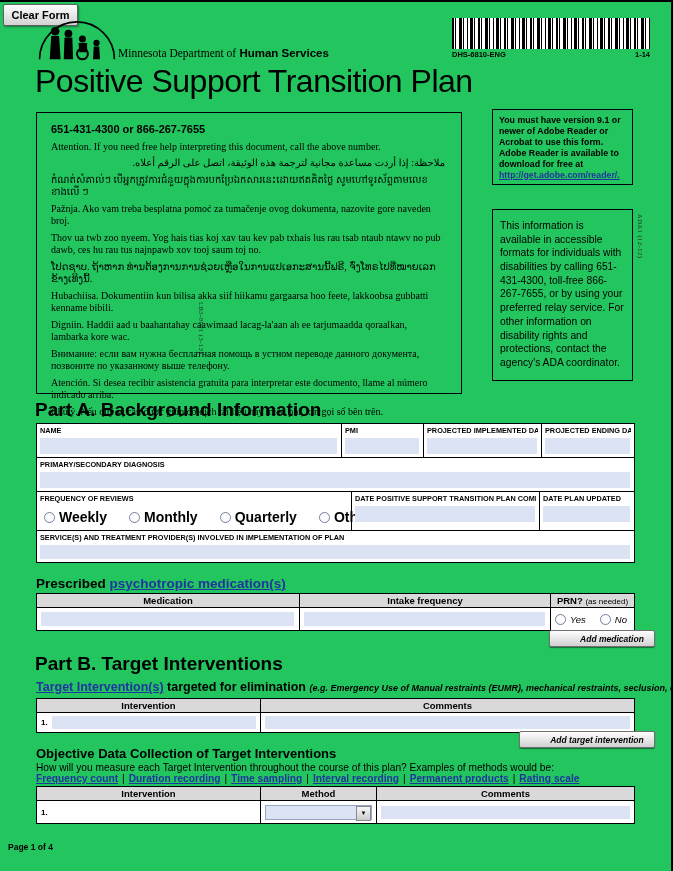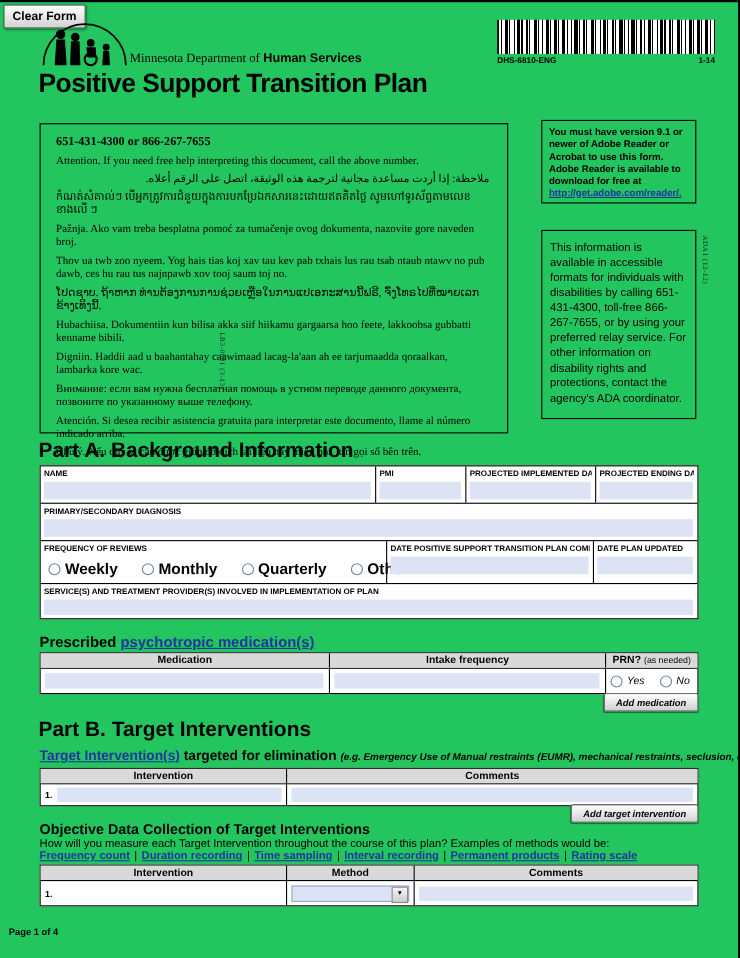--- a/index.html
+++ b/index.html
@@ -9,33 +9,33 @@
 
   
   .clear-form{position:absolute;top:2px;left:3px;width:73px;height:20px;
     background:linear-gradient(#fefefe,#d2d2d2);border:1px solid #5f5f5f;border-radius:2px;
     font:700 11px "Liberation Sans",sans-serif;display:flex;align-items:center;justify-content:center;
     box-shadow:1px 1px 2px rgba(0,0,0,.4);cursor:pointer;}
   .logo{position:absolute;left:38px;top:19px;}
   .logo-text{position:absolute;left:118px;top:45px;font-size:11.5px;white-space:nowrap;}
   .logo-text .serif{font-family:"Liberation Serif",serif;}
   .logo-text b{font-family:"Liberation Sans",sans-serif;font-weight:700;}
-  .title{position:absolute;left:35px;top:61px;font-size:24px;font-weight:700;letter-spacing:-0.5px;white-space:nowrap;}
+  .title{position:absolute;left:35px;top:61px;font-size:32px;font-weight:400;letter-spacing:-0.5px;white-space:nowrap;}
   .barcode-wrap{position:absolute;left:452px;top:16px;width:198px;}
   .barcode{height:31px;background:repeating-linear-gradient(90deg,
     #000 0 2px,#fff 2px 3px,#000 3px 4px,#fff 4px 7px,#000 7px 10px,#fff 10px 11px,
     #000 11px 12px,#fff 12px 15px,#000 15px 16px,#fff 16px 18px,#000 18px 21px,#fff 21px 22px,
     #000 22px 23px,#fff 23px 26px);}
   .barcode-labels{display:flex;justify-content:space-between;font-size:7.5px;font-weight:700;margin-top:1px;}
 
   
   .lang-box{position:absolute;left:36px;top:110px;width:426px;height:282px;border:1px solid #000;
     box-sizing:border-box;padding:6px 16px 4px 14px;font-family:"Liberation Serif",serif;font-size:10px;}
   .lang-box p{margin:4px 0;line-height:1.25;}
-  .lang-phone{font-family:Liberation Serif, serif;font-weight:700;font-size:11px;margin:5px 0 9px 2px;}
+  .lang-phone{font-family:Liberation Sans, sans-serif;font-weight:700;font-size:11px;margin:5px 0 9px 2px;}
   .rtl{text-align:right;direction:rtl;}
   .vert-code{writing-mode:vertical-rl;font-size:6.5px;font-family:"Liberation Serif",serif;color:#222;letter-spacing:.5px;}
   .lang-code{position:absolute;right:466px;top:300px;}
 
   
   .adobe-box{position:absolute;left:492px;top:107px;width:141px;height:76px;border:1px solid #000;
     box-sizing:border-box;padding:5px 6px;font-size:8.8px;font-weight:700;line-height:1.24;}
   .ada-box{position:absolute;left:492px;top:207px;width:141px;height:172px;border:1px solid #000;
     box-sizing:border-box;padding:9px 7px;font-size:10.3px;line-height:1.33;}
   .ada-code{position:absolute;left:637px;top:212px;}
@@ -67,21 +67,21 @@
 
   
   .med-heading{position:absolute;left:36px;top:574px;font-size:13.5px;font-weight:700;}
   .med-c1{flex:0 0 262px;} .med-c2{flex:0 0 251px;} .med-c3{flex:1;}
   .med-row .fcell{padding:4px 4px;}
   .med-row .field{margin-top:0;height:14px;}
   .prn-cell{display:flex;gap:14px;align-items:center;padding:2px 6px;font-style:italic;}
 
   .form-btn{position:absolute;background:linear-gradient(#fff,#d0d0d0);border:1px solid #707070;border-radius:2px;
     font:italic 700 8.5px "Liberation Sans",sans-serif;display:flex;align-items:center;justify-content:center;
-    box-shadow:0 1px 1px rgba(0,0,0,.45);cursor:pointer;}
+    box-shadow:0 1px 1px rgba(0,0,0,.45);cursor:pointer;padding-left:20px;}
 
   
   .target-line{position:absolute;left:36px;top:678px;font-size:12.5px;font-weight:700;white-space:nowrap;}
   .target-note{font-style:italic;font-weight:600;font-size:9px;}
   .b1-c1{flex:0 0 223px;} .b1-c2{flex:1;}
   .b2-c1{flex:0 0 223px;} .b2-c2{flex:0 0 116px;} .b2-c3{flex:1;}
   .int-row .fcell{display:flex;align-items:center;gap:4px;padding:3px 4px;}
   .int-row .field{margin-top:0;height:13px;flex:1;width:auto;}
   .rownum{font-size:8px;font-weight:700;flex:0 0 auto;}
   .obj-heading{position:absolute;left:36px;top:744px;font-size:13px;font-weight:700;}

